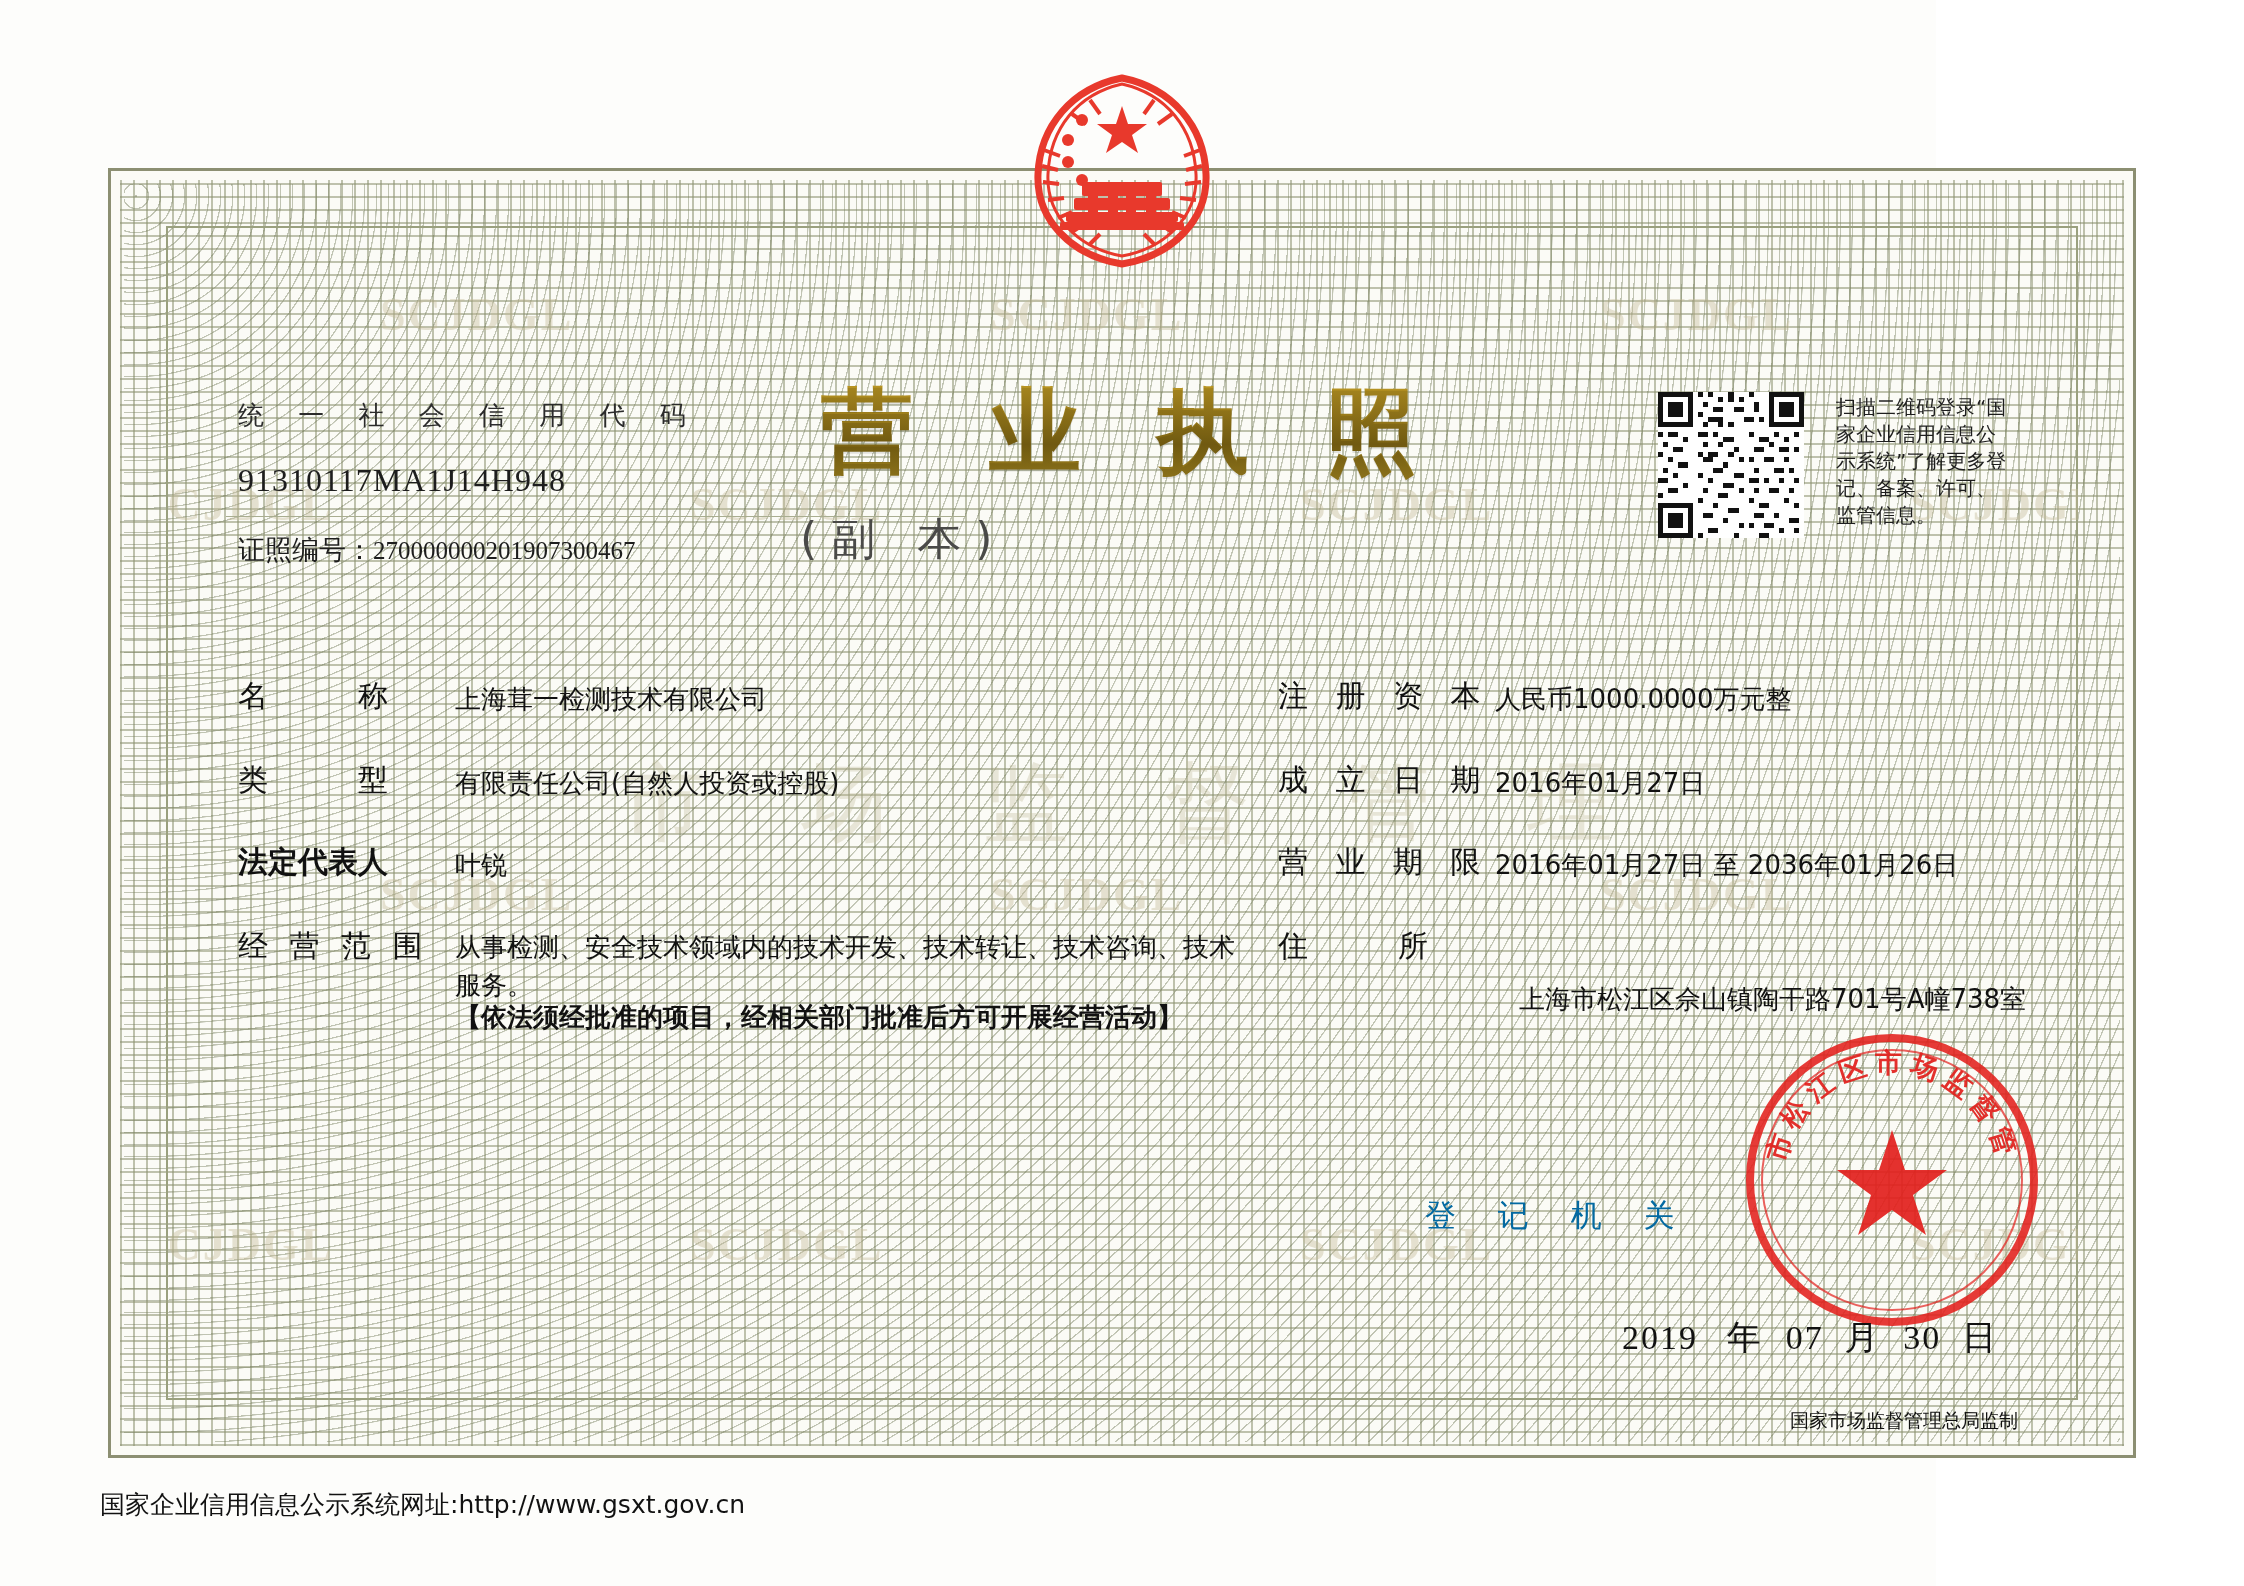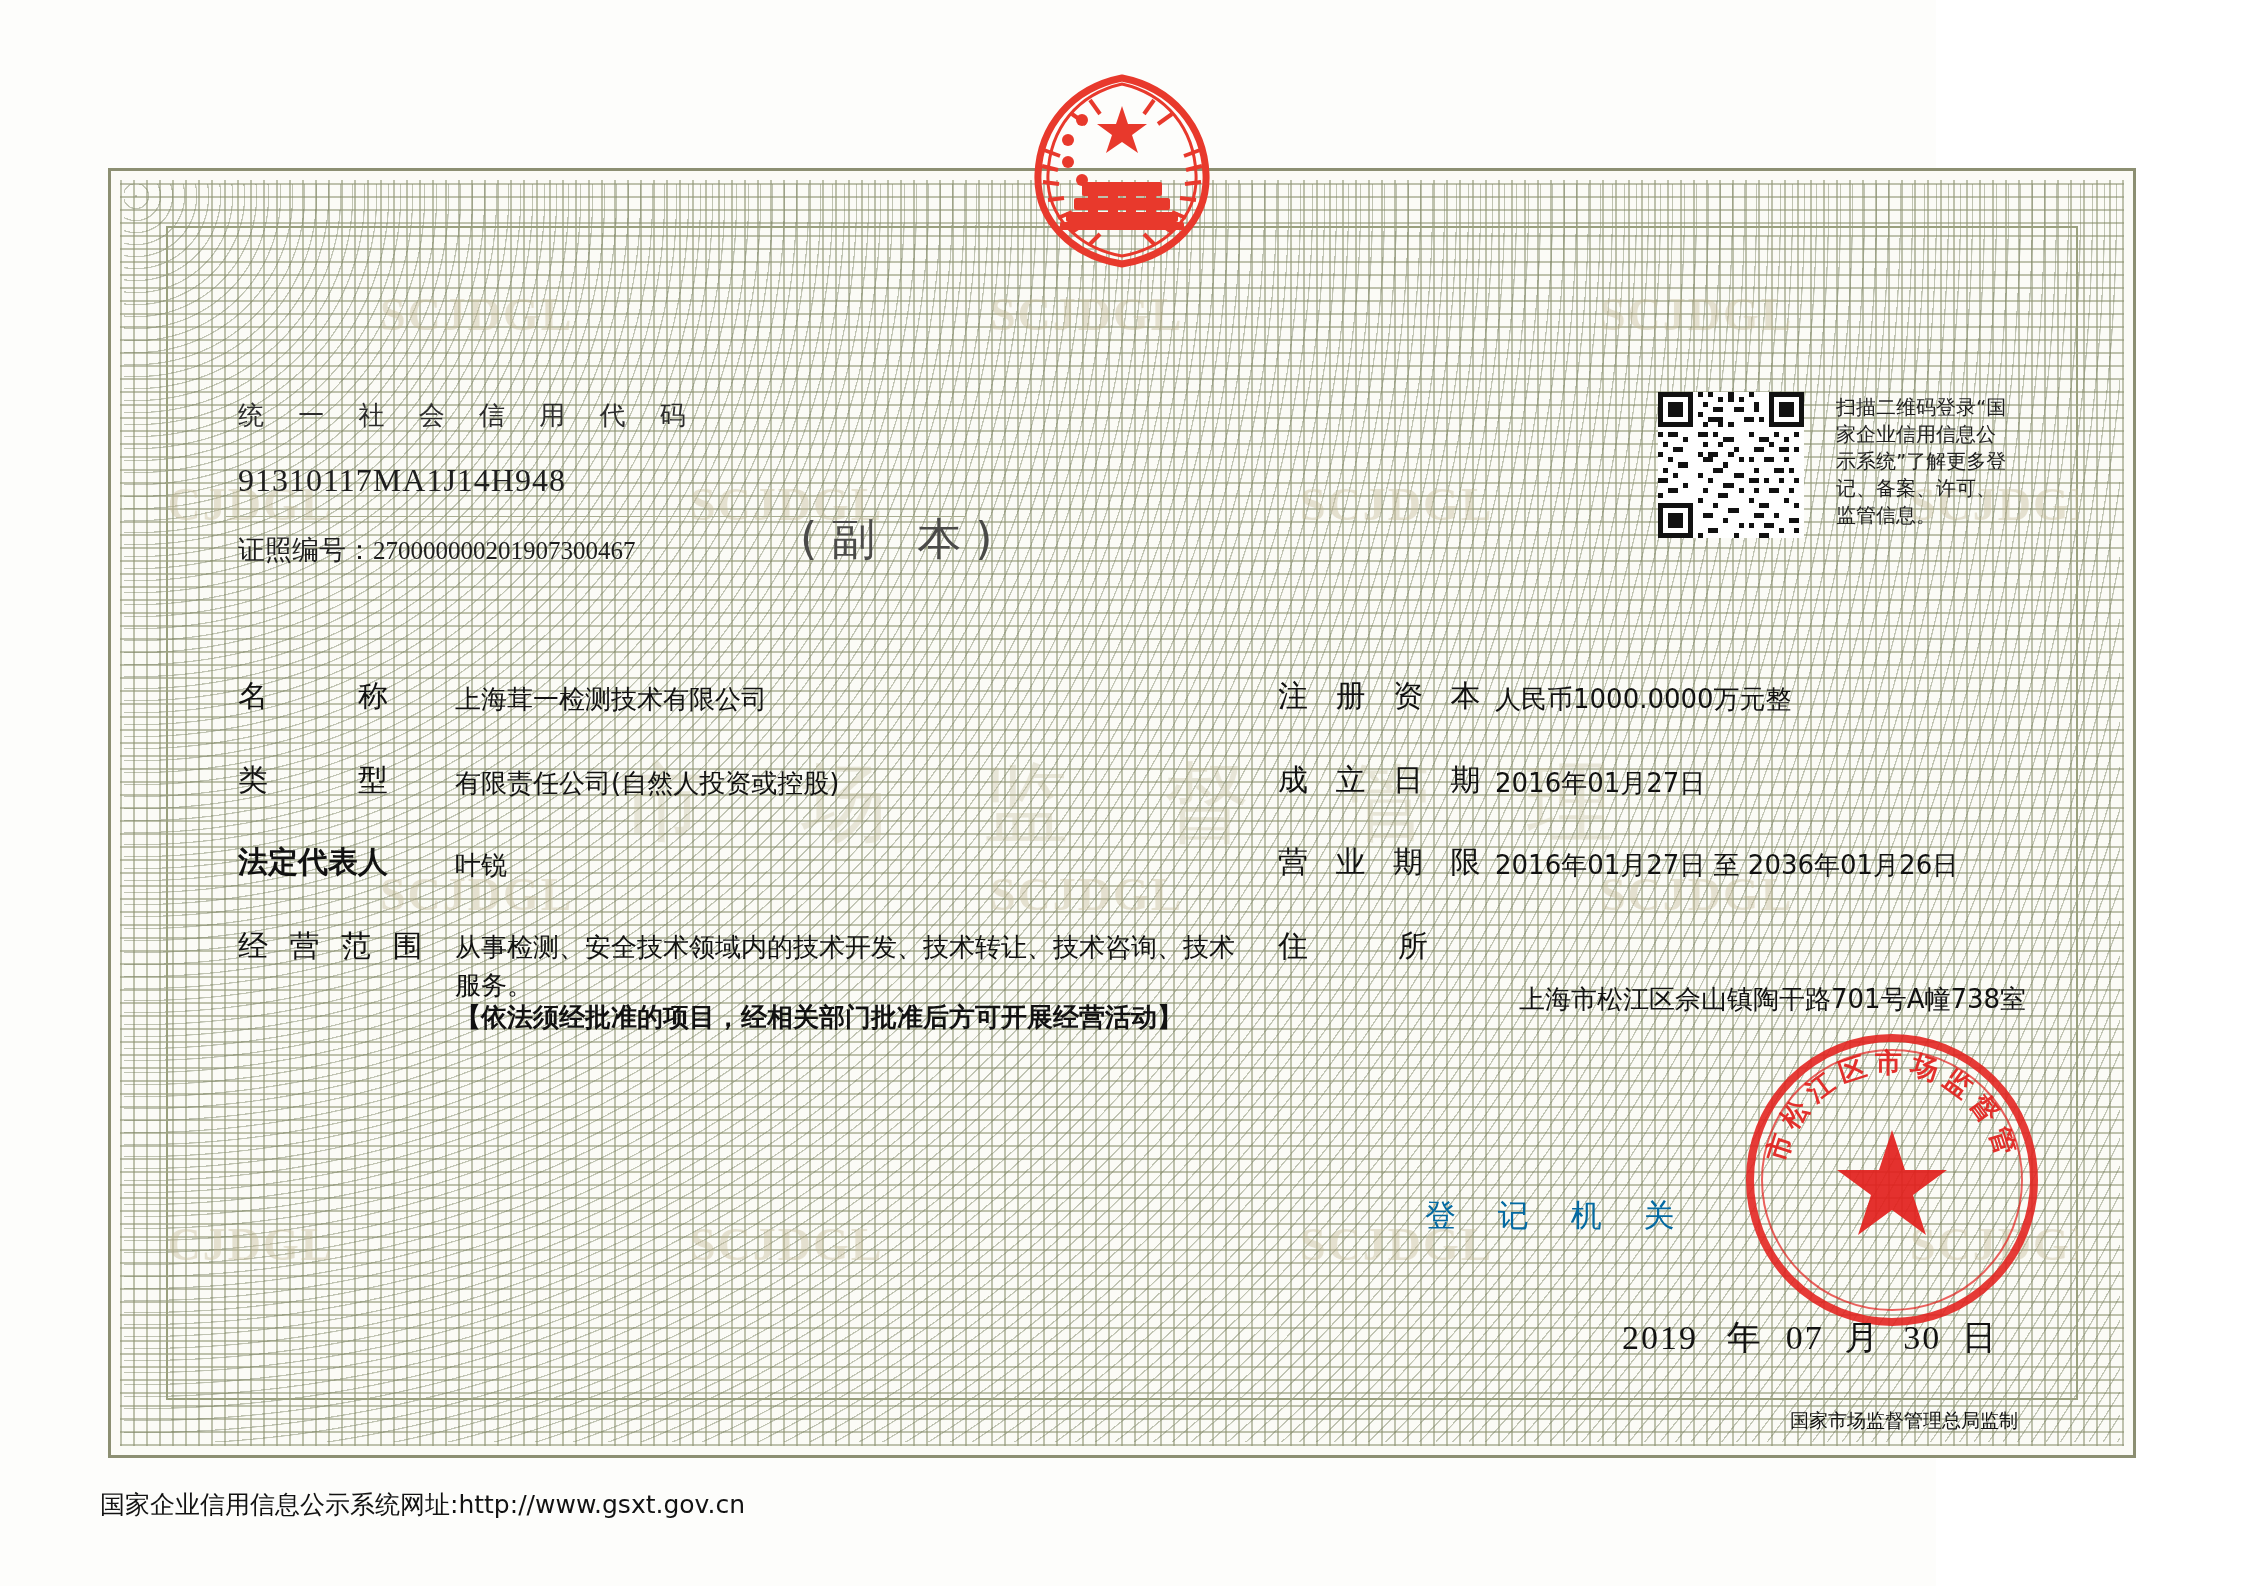--- a/index.html
+++ b/index.html
@@ -348,20 +348,21 @@
         <rect x="70" y="112" width="80" height="14" rx="2"></rect>
         <rect x="76" y="126" width="10" height="16"></rect>
           <rect x="96" y="126" width="10" height="16"></rect>
         <rect x="114" y="126" width="10" height="16"></rect>
           <rect x="134" y="126" width="10" height="16"></rect>
         <rect x="48" y="152" width="124" height="8" rx="2"></rect>
       </g>
     </svg>
   </div>
 
+  <div class="title">营 业 执 照</div>
   <div class="subtitle">(副 本)</div>
 
   <div class="code-label">统 一 社 会 信 用 代 码</div>
   <div class="code-value">91310117MA1J14H948</div>
   <div class="sep-line"></div>
   <div class="cert-no">
     <span>证照编号：</span><span class="num">270000000201907300467</span>
   </div>
 
   <div class="qr">

